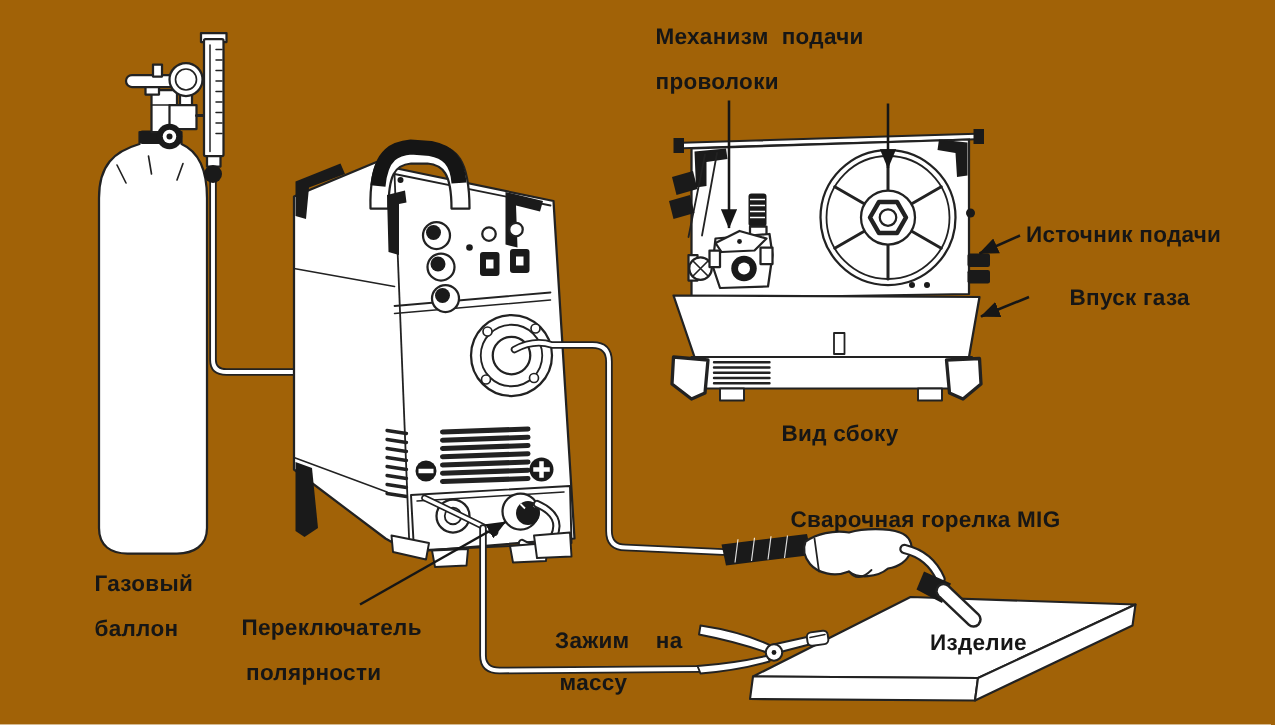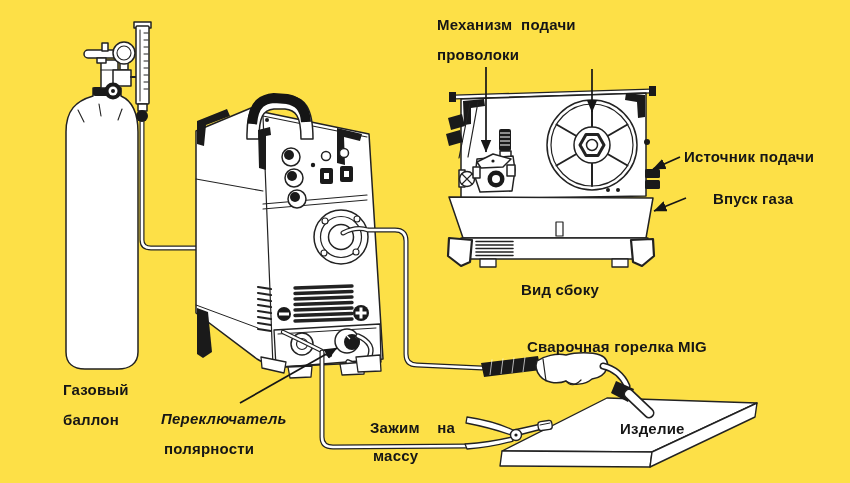--- a/index.html
+++ b/index.html
@@ -1,16 +1,16 @@
 <!DOCTYPE html>
 <html><head>
 <meta charset="utf-8">
 <style>
   html,body{margin:0;padding:0;background:#ffffff;}
-  .stage{position:relative;width:850px;height:483px;background:#fde047;overflow:hidden;
+  .stage{position:relative;width:850px;height:483px;background:#a16207;overflow:hidden;
          font-family:"Liberation Sans", sans-serif;}
   .stage svg{position:absolute;left:0;top:0;}
   .lbl{position:absolute;font-weight:bold;font-size:15px;color:#161616;
        white-space:pre;letter-spacing:.2px;line-height:18px;}
   
   .ln{fill:none;stroke:#222;stroke-width:1.5;stroke-linecap:round;stroke-linejoin:round;}
   .fl{fill:#fff;stroke:#222;stroke-width:1.5;stroke-linecap:round;stroke-linejoin:round;}
   .bk{fill:#1a1a1a;stroke:none;}
   .t-out{fill:none;stroke:#222;stroke-width:5;stroke-linecap:round;stroke-linejoin:round;}
   .t-in{fill:none;stroke:#fff;stroke-width:2.6;stroke-linecap:round;stroke-linejoin:round;}
@@ -252,18 +252,18 @@
 </svg>
 
   <div class="lbl" style="left:437px;top:16px;">Механизм  подачи</div>
   <div class="lbl" style="left:437px;top:46px;">проволоки</div>
   <div class="lbl" style="left:684px;top:148px;">Источник подачи</div>
   <div class="lbl" style="left:690px;top:190px;margin-left:23px;">Впуск газа</div>
   <div class="lbl" style="left:521px;top:281px;">Вид сбоку</div>
   <div class="lbl" style="left:527px;top:338px;">Сварочная горелка MIG</div>
   <div class="lbl" style="left:63px;top:381px;">Газовый</div>
   <div class="lbl" style="left:63px;top:411px;">баллон</div>
-  <div class="lbl" style="left:161px;top:410px;font-style:italic;">Переключатель</div>
+  <div class="lbl" style="left:161px;top:410px;">Переключатель</div>
   <div class="lbl" style="left:164px;top:440px;">полярности</div>
   <div class="lbl" style="left:370px;top:419px;">Зажим    на</div>
   <div class="lbl" style="left:373px;top:447px;">массу</div>
   <div class="lbl" style="left:620px;top:420px;">Изделие</div>
 </div>
 
 </body></html>

